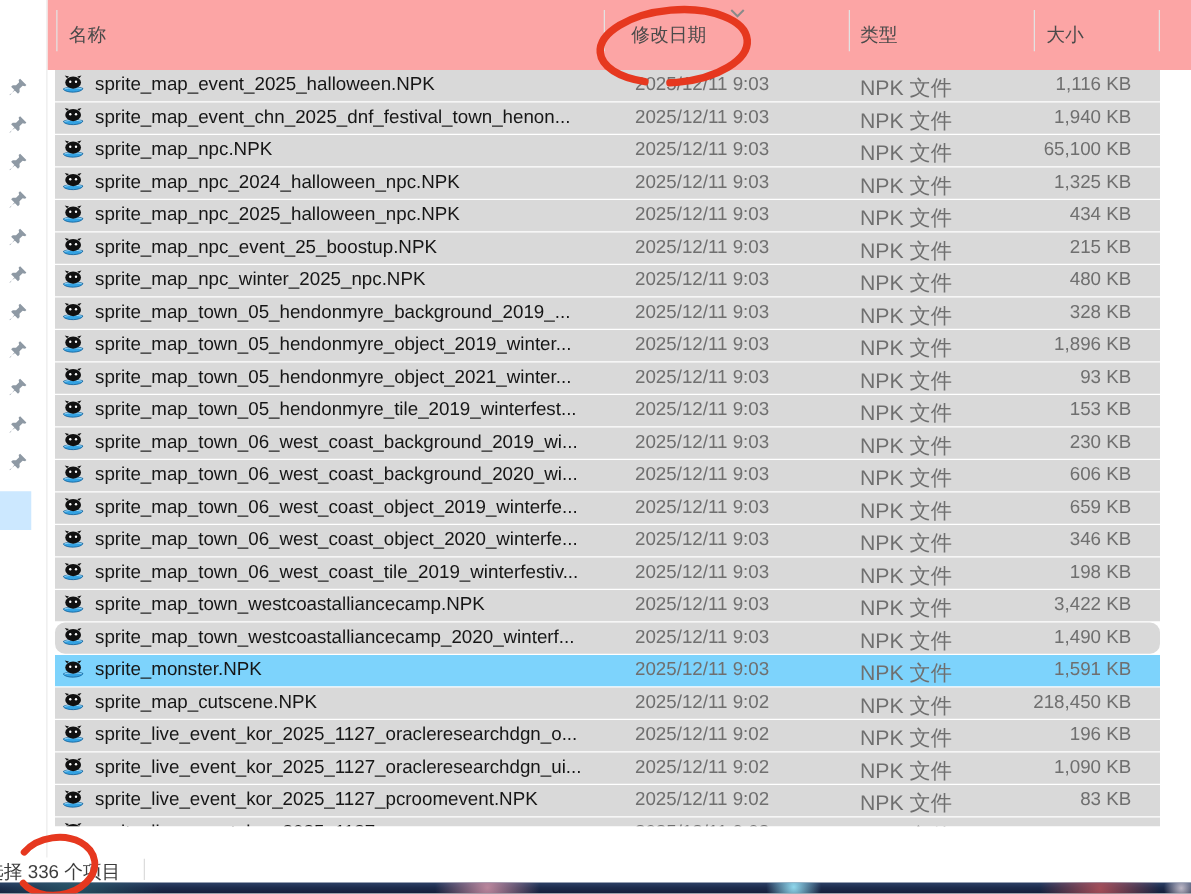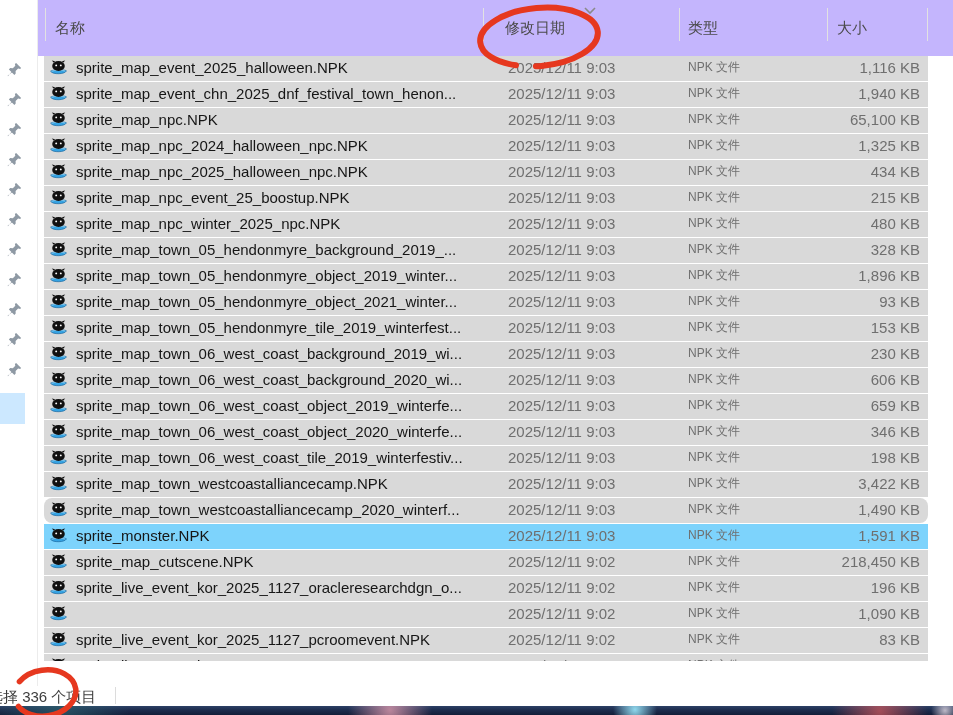--- a/index.html
+++ b/index.html
@@ -7,32 +7,32 @@
     position:relative;width:953px;height:715px;overflow:hidden;
     font-family:"Liberation Sans","DejaVu Sans",sans-serif;
     background:#fff;
   }
   
   #nav-strip{position:absolute;left:0;top:0;width:37px;height:706px;background:#fff;border-right:1px solid #ececec;}
   .pin{position:absolute;left:7px;width:15px;height:15px;}
   .pin svg{display:block;width:15px;height:15px;}
   #nav-selected{position:absolute;left:0;top:393px;width:25px;height:31px;background:#cce8ff;}
   
-  #col-header{position:absolute;left:0;top:0;width:953px;height:56px;background:#c4b5fd;text-align:center;}
+  #col-header{position:absolute;left:0;top:0;width:953px;height:56px;background:#fca5a5;text-align:center;}
   .hcol{position:absolute;top:19px;font-size:15px;color:#4a4a4a;white-space:nowrap;}
   .hsep{position:absolute;top:8px;width:1px;height:33px;background:#e2e2e2;}
   #sort-chevron{position:absolute;left:583px;top:6px;width:14px;height:9px;}
   
   #list{position:absolute;left:44px;top:56px;width:884px;}
   .row{position:relative;height:25px;margin-bottom:1px;background:#d9d9d9;}
   .row .icon{position:absolute;left:6px;top:4px;width:17px;height:16px;}
   .c-name{position:absolute;left:32px;top:3px;font-size:15px;color:#161616;white-space:nowrap;}
   .c-date{position:absolute;left:464px;top:3px;font-size:15px;color:#6f6f6f;white-space:nowrap;}
-  .c-type{position:absolute;left:644px;top:3px;font-size:12px;color:#6f6f6f;white-space:nowrap;}
-  .c-size{position:absolute;right:8px;top:3px;font-size:15px;color:#6f6f6f;white-space:nowrap;}
+  .c-type{position:absolute;left:644px;top:3px;font-size:17px;color:#6f6f6f;white-space:nowrap;}
+  .c-size{position:absolute;right:23px;top:3px;font-size:15px;color:#6f6f6f;white-space:nowrap;}
   .row.clipped{height:7px;overflow:hidden;}
   
   #status-bar{position:absolute;left:0;top:686px;width:953px;height:20px;background:#fff;}
   #status-text{position:absolute;left:-12px;top:2px;font-size:15px;color:#3d3d3d;white-space:nowrap;}
   #status-sep{position:absolute;left:115px;top:1px;width:1px;height:17px;background:#dcdcdc;}
   
   #wallpaper{
     position:absolute;left:0;top:706px;width:953px;height:9px;
     background:
       radial-gradient(circle at 390px 45%, rgba(214,150,170,.85) 0, rgba(214,150,170,0) 42px),
@@ -487,20 +487,21 @@
       <svg viewBox="0 0 17 16" width="17" height="16">
         <path d="M0.6 11.2 C3 9.3 14 9.3 16.4 10.8 C15.2 14.4 2.6 14.8 0.6 11.2 Z" fill="#35a3e3" stroke="#17669f" stroke-width="0.7"></path>
         <path d="M1.6 11.2 C4.5 10 12.5 10 15.4 11" fill="none" stroke="#9fd8f5" stroke-width="0.8"></path>
         <path d="M3.6 2.6 L1.8 0.4 L5.2 1.2 Z" fill="#101010"></path>
         <path d="M13.4 2.6 L15.2 0.4 L11.8 1.2 Z" fill="#101010"></path>
         <ellipse cx="8.5" cy="6" rx="6.3" ry="4.9" fill="#101010"></ellipse>
         <circle cx="6.2" cy="5.4" r="0.95" fill="#ffffff"></circle>
         <circle cx="10.8" cy="5.4" r="0.95" fill="#ffffff"></circle>
       </svg>
     </span>
+    <span class="c-name">sprite_live_event_kor_2025_1127_oracleresearchdgn_ui...</span>
     <span class="c-date">2025/12/11 9:02</span>
     <span class="c-type">NPK 文件</span>
     <span class="c-size">1,090 KB</span>
   </div>
       <div class="row" style="background: rgb(217, 217, 217);">
     <span class="icon">
       <svg viewBox="0 0 17 16" width="17" height="16">
         <path d="M0.6 11.2 C3 9.3 14 9.3 16.4 10.8 C15.2 14.4 2.6 14.8 0.6 11.2 Z" fill="#35a3e3" stroke="#17669f" stroke-width="0.7"></path>
         <path d="M1.6 11.2 C4.5 10 12.5 10 15.4 11" fill="none" stroke="#9fd8f5" stroke-width="0.8"></path>
         <path d="M3.6 2.6 L1.8 0.4 L5.2 1.2 Z" fill="#101010"></path>

